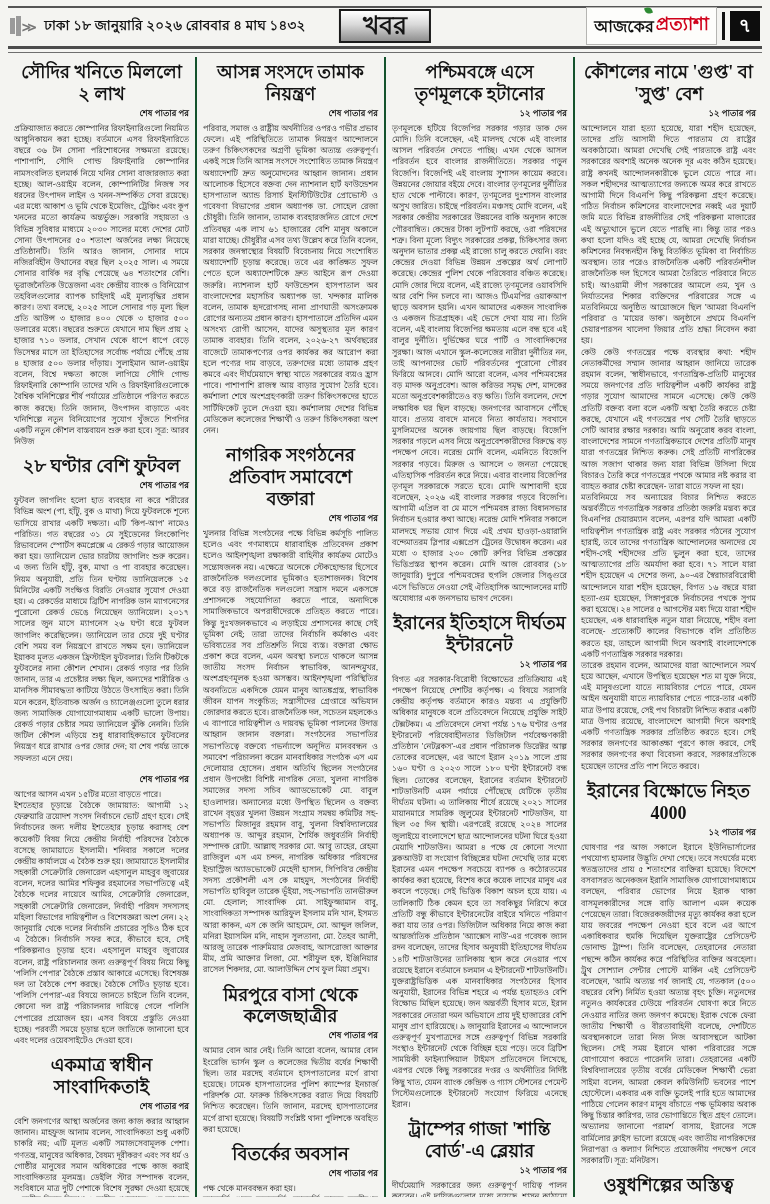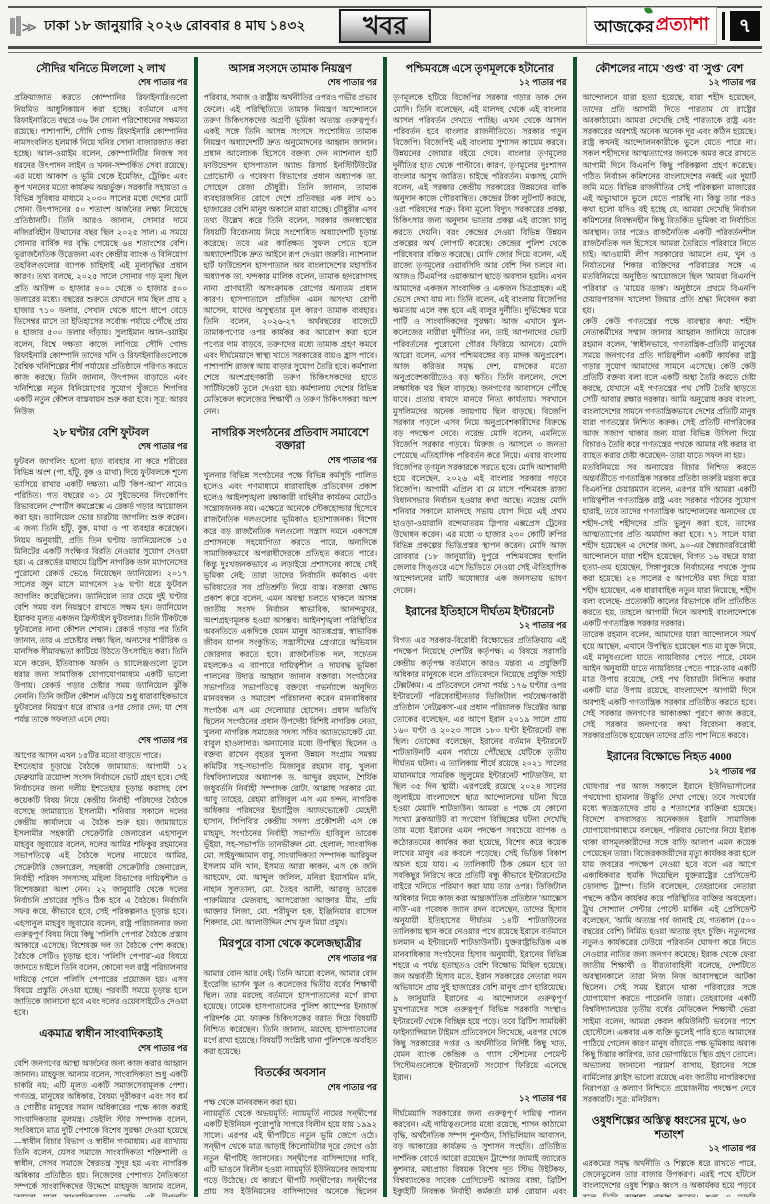--- a/index.html
+++ b/index.html
@@ -39,23 +39,23 @@
     border-radius:0 70% 0 70%;transform:rotate(-20deg);
   }
   .mast-divider{width:3px;height:28px;background:#111;}
   .pagenum-box{
     width:30px;height:30px;background:#0d0d0d;color:#fff;
     display:grid;place-items:center;font-size:19px;font-weight:bold;
   }
   .double-rule{border-top:3px solid #4c4c4c;border-bottom:1px solid #6e6e6e;height:3px;margin-top:2px;}
   main.cols{display:flex;gap:0;height:1140px;overflow:hidden;margin-top:4px;}
   .col{flex:1 1 0;min-width:0;padding:0 6px;overflow:hidden;}
-  .col + .col{border-left:4px solid #14532d;}
+  .col + .col{border-left:2px solid #14532d;}
   .article{margin:0 0 9px;}
-  .headline{font-size:11px;font-weight:bold;text-align:center;line-height:1.22;margin:5px 1px 1px;}
+  .headline{font-size:18px;font-weight:bold;text-align:center;line-height:1.22;margin:5px 1px 1px;}
   .byline{font-size:8.5px;font-weight:bold;text-align:right;margin:0 0 2px;}
   .body{font-size:8px;line-height:1.4;text-align:justify;margin:0;word-break:break-word;white-space:pre-line;}
 </style>
 </head>
 <body>
 
 <div class="page">
   <div class="topline"></div>
 
   <header class="bar">
@@ -134,20 +134,21 @@
           <h2 class="headline">পশ্চিমবঙ্গে এসে তৃণমূলকে হটানোর</h2>
           <div class="byline">১২ পাতার পর</div>
           <p class="body">তৃণমূলকে হটিয়ে বিজেপির সরকার গড়ার ডাক দেন মোদি। তিনি বলেছেন, এই মালদহ থেকে এই বাংলার আসল পরিবর্তন দেখতে পাচ্ছি। এখন থেকে আসল পরিবর্তন হবে বাংলার রাজনীতিতে। সরকার গড়ুন বিজেপি। বিজেপিই এই বাংলায় সুশাসন কায়েম করবে। উন্নয়নের জোয়ার বইয়ে দেবে। বাংলার তৃণমূলের দুর্নীতির হাত থেকে পাল্টাবে। কারণ, তৃণমূলের দুঃশাসন বাংলার অসুখ জারিত। চাইছে পরিবর্তন। মঞ্চসহ মোদি বলেন, এই সরকার কেন্দ্রীয় সরকারের উন্নয়নের বাকি অনুদান কাজে গৌরবান্বিত। কেন্দ্রের টাকা লুটপাট করছে, ওরা পরিষদের শত্রু। বিনা মূল্যে বিদ্যুৎ সরকারের প্রকল্প, চিকিৎসার জন্য অনুদান ভাতার প্রকল্প এই রাজ্যে চালু করতে দেয়নি। বরং কেন্দ্রের দেওয়া বিভিন্ন উন্নয়ন প্রকল্পের অর্থ লোপাট করেছে। কেন্দ্রের পুলিশ থেকে পরিষেবার বঞ্চিত করেছে। মোদি জোর দিয়ে বলেন, এই রাজ্যে তৃণমূলের ওয়াবসিদি আর বেশি দিন চলবে না। আজও টিএমপির ওয়াকআপ ছাড়ে অবসান হয়নি। এখন আমাদের একজন সাংবাদিক ও একজন চিত্রগ্রাহক। এই ভেসে দেখা যায় না। তিনি বলেন, এই বাংলায় বিজেপির ক্ষমতায় এলে বন্ধ হবে এই বালুর দুর্নীতি। দুর্ভিক্ষের ঘরে পার্টি ও সাংবাদিকদের সুরক্ষা। আজ এখানে স্কুল-কলেজের নারীরা দুর্নীতির নন, তাই আপনাদের ভোট পরিবর্তনের পুরোনো গৌরব ফিরিয়ে আনবে। মোদি আরো বলেন, এসব পশ্চিমবঙ্গের বড় মাদক অনুপ্রবেশ। আজ করিডর সমৃদ্ধ দেশ, মাদকের মতো অনুপ্রবেশকারীতেও বড় ক্ষতি। তিনি বললেন, দেশে লক্ষাধিক ঘর ছিল বাড়ছে। জনগণের আবাসনে পৌঁছে যাবে। প্রত্যয় বাবদে মানবে নিত্য কার্যতায়। সবখানে মুসলিমদের অনেক জায়গায় ছিল বাড়ছে। বিজেপি সরকার গড়লে এসব নিয়ে অনুপ্রবেশকারীদের বিরুদ্ধে বড় পদক্ষেপ নেবে। নরেন্দ্র মোদি বলেন, এমনিতে বিজেপি সরকার গড়বে। মিরুজ ও আসলে ৩ জনতা পেয়েছে এতিহাসিক পরিবর্তন করে নিয়ে। এবার বাংলায় বিজেপির তৃণমূল সরকারকে সরতে হবে। মোদি আশাবাদী হয়ে বলেছেন, ২০২৬ এই বাংলার সরকার গড়বে বিজেপি। আগামী এপ্রিল বা মে মাসে পশ্চিমবঙ্গ রাজ্য বিধানসভার নির্বাচন হওয়ার কথা আছে। নরেন্দ্র মোদি শনিবার সকালে মালদহে সভায় যোগ দিয়ে এই প্রথম হাওড়া-ওয়ারানি বন্দেমাতরম স্লিপার এক্সপ্রেস ট্রেনের উদ্বোধন করেন। এর মধ্যে ৩ হাজার ২৩০ কোটি রুপির বিভিন্ন প্রকল্পের ভিত্তিপ্রস্তর স্থাপন করেন। মোদি আজ রোববার (১৮ জানুয়ারি) দুপুরে পশ্চিমবঙ্গের হুগলি জেলার সিঙ্গুরে এসে ভিডিতে নেওয়া সেই ঐতিহাসিক আন্দোলনের মাটি অযোধ্যার এক জনসভায় ভাষণ দেবেন।</p>
         </article>
         <article class="article">
           <h2 class="headline">ইরানের ইতিহাসে দীর্ঘতম ইন্টারনেট</h2>
           <div class="byline">১২ পাতার পর</div>
           <p class="body">বিগত এর সরকার-বিরোধী বিক্ষোভের প্রতিক্রিয়ায় এই পদক্ষেপ নিয়েছে দেশটির কর্তৃপক্ষ। এ বিষয়ে সরাসরি কেন্দ্রীয় কর্তৃপক্ষ বর্তমানে কারও মন্তব্য এ প্রযুক্তিটি অধিকার মানুষকে বলে প্রতিবেদনে নিয়েছে প্রযুক্তি সাইট টেক্সটকম। এ প্রতিবেদনে লেখা পর্যন্ত ১৭৬ ঘণ্টার ওপর ইন্টারনেট পরিষেবাহীনতার ডিজিটাল পর্যবেক্ষণকারী প্রতিষ্ঠান 'নেটব্লকস'-এর প্রধান পরিচালক ডিরেক্টর আল্প তোকের বলেছেন, এর আগে ইরান ২০১৯ সালে প্রায় ১৬০ ঘণ্টা ও ২০২৩ সালে ১৮০ ঘণ্টা ইন্টারনেট বন্ধ ছিল। তোকের বলেছেন, ইরানের বর্তমান ইন্টারনেট শাটডাউনটি এমন পর্যায়ে পৌঁছেছে যেটিকে তৃতীয় দীর্ঘতম ঘটনা। এ তালিকায় শীর্ষে রয়েছে ২০২১ সালের মায়ানমারে সামরিক জুলুমের ইন্টারনেট শাটডাউন, যা ছিল ৩৫ দিন স্থায়ী। এরপরেই রয়েছে ২০২৪ সালের জুলাইয়ে বাংলাদেশে ছাত্র আন্দোলনের ঘটনা ঘিরে হওয়া মেয়াদি শাটডাউন। আমরা ৪ পক্ষে যে কোনো সংখ্যা ব্লকআউট বা সংযোগ বিচ্ছিন্নের ঘটনা দেখেছি তার মধ্যে ইরানের এমন পদক্ষেপ সবচেয়ে ব্যাপক ও কঠোরতমের কার্যকর করা হয়েছে, বিশেষ করে কয়েক লাখের মানুষ এর কবলে পড়েছে। সেই ভিত্তিক বিকাশ অচল হয়ে যায়। এ তালিকাটি ঠিক কেমন হবে তা সবকিছুর নিরিখে করে প্রতিটি বন্ধু কীভাবে ইন্টারনেটের বাইরে খনিতে পরিমাণ করা যায় তার ওপর। ডিজিটাল অধিকার নিয়ে কাজ করা আন্তর্জাতিক প্রতিষ্ঠান 'অ্যাক্সেস নাউ'-এর গবেষক জ্যান রদন বলেছেন, তাদের হিসাব অনুযায়ী ইতিহাসের দীর্ঘতম ১৪টি শাটডাউনের তালিকায় স্থান করে নেওয়ার পথে রয়েছে ইরানে বর্তমানে চলমান এ ইন্টারনেট শাটডাউনটি। যুক্তরাষ্ট্রভিত্তিক এক মানবাধিকার সংগঠনের হিসাব অনুযায়ী, ইরানের বিভিন্ন শহরে এ পর্যন্ত হতাহতও বেশি বিক্ষোভ মিছিল হয়েছে। জন অন্তর্বর্তী হিসাব মতে, ইরান সরকারের নেতারা দমন অভিযানে প্রায় দুই হাজারের বেশি মানুষ প্রাণ হারিয়েছে। ৯ জানুয়ারি ইরানের এ আন্দোলনে গুরুত্বপূর্ণ মুখপাত্রদের সঙ্গে গুরুত্বপূর্ণ বিভিন্ন সরকারি সংস্থাও ইন্টারনেট থেকে বিচ্ছিন্ন হয়ে পড়ে। তবে ব্রিটিশ সাময়িকী ফাইন্যান্সিয়াল টাইমস প্রতিবেদনে লিখেছে, এরপর থেকে কিছু সরকারের দপ্তর ও অর্থনীতির নির্দিষ্ট কিছু খাত, যেমন ব্যাংক কেন্দ্রিক ও গ্যাস স্টেশনের পেমেন্ট সিস্টেমগুলোকে ইন্টারনেট সংযোগ ফিরিয়ে এনেছে ইরান।</p>
         </article>
         <article class="article">
+          <h2 class="headline">ট্রাম্পের গাজা 'শান্তি বোর্ড'-এ ব্লেয়ার</h2>
           <div class="byline">১২ পাতার পর</div>
           <p class="body">দীর্ঘমেয়াদি সরকারের জন্য গুরুত্বপূর্ণ দায়িত্ব পালন করবেন। এই দায়িত্বগুলোর মধ্যে রয়েছে, শাসন কাঠামো বৃদ্ধি, অর্থনৈতিক সম্পদ পুনর্গঠন, সিভিলিয়ান আবাসন, বড় আকারের কার্যক্রম ও সুশাসন সংহতি। প্রতিষ্ঠিত দার্শনিক বোর্ডে আরো রয়েছেন ট্রাম্পের জামাই জ্যারেড কুশনার, মধ্যপ্রাচ্য বিষয়ক বিশেষ দূত স্টিভ উইটকফ, বিশ্বব্যাংকের সাবেক প্রেসিডেন্ট আজয় বাঙ্গা, ব্রিটিশ ইক্যুইটি নিবন্ধক নির্বাহী কর্মকর্তা মার্ক রোয়ান এবং জাতীয় নিরাপত্তা উপদেষ্টারা দায়িত্ব পাবেন। এটি ট্রাম্পের ২০ দফা পরিকল্পনার অংশ, যা ইসরায়েল-হামাস যুদ্ধ শেষ করতে গঠিত। ১৯৯৭-২০০৭ মেয়াদে যুক্তরাজ্যের প্রধানমন্ত্রীর দায়িত্ব পালন করা টনি ব্লেয়ার যুক্তরাষ্ট্র, ইইউ, রাশিয়া এবং জাতিসংঘের মধ্যকার বিষয়ক দূত হিসেবে ফিলিস্তিনি কর্মকাণ্ড ইস্যুতে ও দ্বি-রাষ্ট্র সমাধানের জন্য কাজ করেছেন। গত মাসে টনি ব্লেয়ারকে নিয়ে গাজা নিয়ে উচ্চপর্যায়ের আলোচনায় অংশ নেন। যুক্তরাষ্ট্রের রাজধানীতে ও সন্দেহ জানিয়েছে মধ্যস্থতা পক্ষ; ব্লেয়ার গাজার বোর্ডের হয়ে ভিয়েতেনটোস্টিক হিসেবে কাজ করবেন। এ ছাড়া পৃথক ১৫ সদস্যের প্যালেস্টাইনিয়ান টেকনোক্র্যাটিক কমিটি ন্যাশনাল কমিটি নব বা আন্তর্জাতিকভাবে অব গাজার সেন্টার হিসেবে ফিলিস্তিন অ্যাসোসিয়েট সহযোগ উপমন্ত্রী কমি শাসক। আন্তর্জাতিক স্টেবিলাইজেশন ফোর্সের (আইএসএফ) ৪৫ সেন্টার ঘোষণার মডিল ভেতরে জেনারেল জ্যাকসন জেনারেল। আইএসএফের সেন্টার সিকিউরিটি পুলিশকে এপ্রিলের ভেতরে এবং ইসরায়েলি ব্যবহারযুক্ত পরিমাণ গড়ে তুলবে। অত্যাচারে হওয়া যুক্তরাষ্ট্রের শান্তি পরিকল্পনার প্রথম পর্যায়ে যুদ্ধবিরতি, জিম্মি-বন্দি বিনিময়, আংশিক ইসরায়েলি প্রত্যাহার ও সাহায্য বৃদ্ধি হয়েছে। বিভিন্ন পর্যায়ে প্রাথমিক, পূর্ণ ফিলিস্তিনিদের ও হামাসের অস্ত্র ত্যাগের ওপর জোর দেওয়া হয়েছে। ফিলিস্তিনি ভূমি থেকে অঞ্চল থেকে ইসরায়েলি হামলার গাজার যাত্রা মহড়ালয়ের তৎপরতায় প্রায় ৪৫০ ফিলিস্তিনি নিহত হয়েছে। জাতিসংঘের মতে মানবিক পরিস্থিতি এগিয়ে আসছে।</p>
         </article>
       </div>
       <div class="col">
         <article class="article">
           <h2 class="headline">কৌশলের নামে 'গুপ্ত' বা 'সুপ্ত' বেশ</h2>
           <div class="byline">১২ পাতার পর</div>
           <p class="body">আন্দোলনে যারা হত্যা হয়েছে, যারা শহীদ হয়েছেন, তাদের প্রতি আসামী দিতে পারতাম যে রাষ্ট্রের অবকাঠামো। আমরা দেখেছি সেই পারতাকে রাষ্ট্র এবং সরকারের অবশ্যই অনেক অনেক দূর এবং কঠিন হয়েছে। রাষ্ট্র কখনই আন্দোলনকারীকে ভুলে যেতে পারে না। সকল শহীদদের আত্মত্যাগের জন্যকে অমর করে রাখতে আগামী দিনে বিএনপি কিছু পরিকল্পনা গ্রহণ করেছে। গঠিত নির্বাচন কমিশনের বাংলাদেশের নব্বই এর দুয়ার্ট জমি মতে বিভিন্ন রাজনীতির সেই পরিকল্পনা মাজারের এই অভ্যুত্থানে ভুলে যেতে পারছি না। কিন্তু তার পরও কথা হলো যদিও বই হচ্ছে যে, আমরা দেখেছি নির্বাচন কমিশনের নিবন্ধনহীন কিছু বিতর্কিত ভূমিকা বা নির্বাচিত অবস্থান। তার পরেও রাজনৈতিক একটি পরিবর্তনশীল রাজনৈতিক দল হিসেবে আমরা তৈরিতে পরিবারে নিতে চাই। আওয়ামী লীগ সরকারের আমলে গুম, খুন ও নির্যাতনের শিকার ব্যক্তিদের পরিবারের সঙ্গে এ মতবিনিময়ে অনুষ্ঠিত আয়োজনে ছিল 'আমরা বিএনপি পরিবার' ও 'মায়ের ডাক'। অনুষ্ঠানে প্রথমে বিএনপি চেয়ারপারসন খালেদা জিয়ার প্রতি শ্রদ্ধা নিবেদন করা হয়।
 কেউ কেউ গণতন্ত্রের পক্ষে ব্যবস্থার কথা: শহীদ নেতাকর্মীদের সম্মান জানার আহ্বান জানিয়ে তারেক রহমান বলেন, 'স্বাধীনভাবে, গণতান্ত্রিক-প্রতিটি মানুষের সময়ে জনগণের প্রতি দায়িত্বশীল একটি কার্যকর রাষ্ট্র গড়ার সুযোগ আমাদের সামনে এসেছে। কেউ কেউ প্রতিটি বক্তব্য বলা বলে একটি অস্থা তৈরি করতে চেষ্টা করছে, যেখানে এই গণতন্ত্রের পথ সেটি তৈরি ছাড়তে সেটি আবার রক্ষার দরকার। আমি অনুরোধ করব বাংলা, বাংলাদেশের সামনে গণতান্ত্রিকভাবে দেশের প্রতিটি মানুষ যারা গণতন্ত্রের নিশ্চিত করুক। সেই প্রতিটি নাগরিকের আজ সজাগ থাকার জন্য যারা বিভিন্ন উসিলা দিয়ে বিচারও তৈরি করে গণতন্ত্রের পথকে আমার নষ্ট করার বা ব্যাহত করার চেষ্টা করেছেন- তারা যাতে সফল না হয়।

